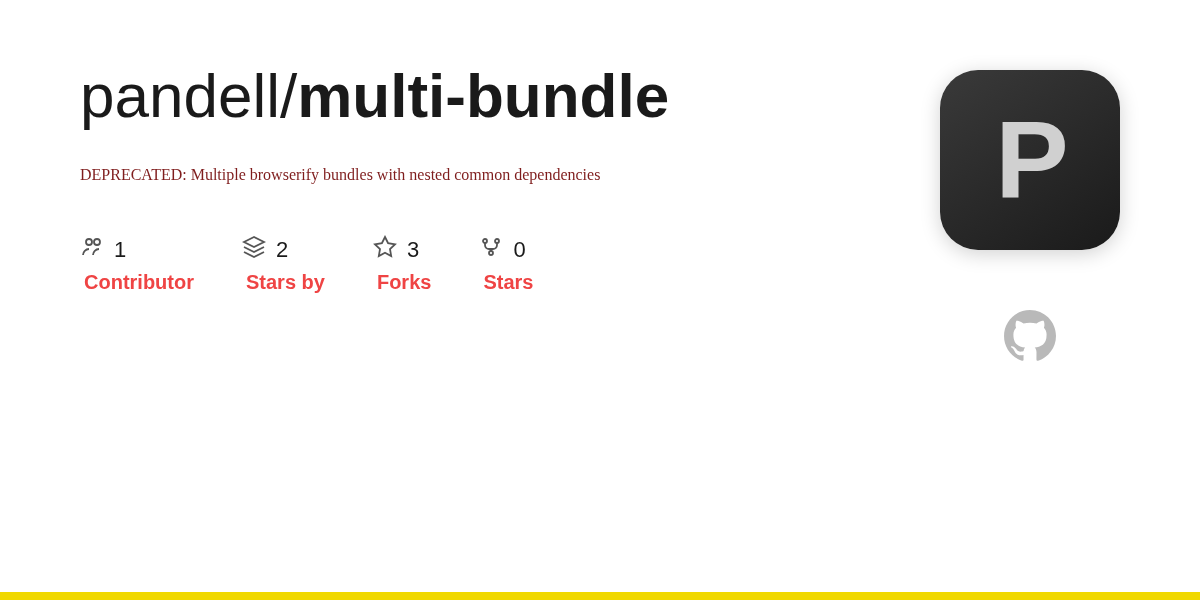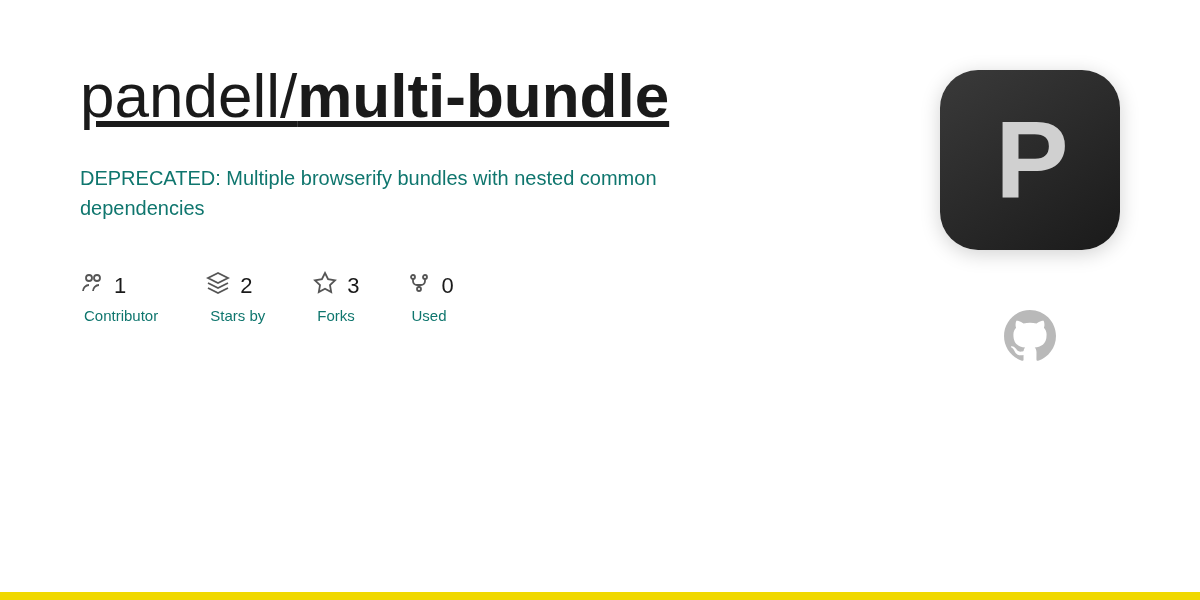--- a/index.html
+++ b/index.html
@@ -33,33 +33,33 @@
       justify-content: flex-start;
       max-width: 700px;
     }
 
     .repo-title {
       font-size: 62px;
       line-height: 1.15;
       color: #1a1a1a;
       margin-bottom: 32px;
       font-weight: 400;
-      text-decoration: underline;
     }
 
     .repo-title span.bold {
       font-weight: 700;
     }
 
     .repo-description {
-      font-size: 20px;
-      color: #0f766e;
+      font-size: 16px;
+      color: #7f1d1d;
       line-height: 1.5;
       margin-bottom: 48px;
       max-width: 580px;
+      font-family: Liberation Serif, serif;
     }
 
     .stats-row {
       display: flex;
       flex-direction: row;
       align-items: flex-start;
       gap: 0;
     }
 
     .stat-item {
@@ -82,23 +82,23 @@
       color: #555;
     }
 
     .stat-number {
       font-size: 22px;
       color: #1a1a1a;
       font-weight: 400;
     }
 
     .stat-label {
-      font-size: 15px;
-      color: #0f766e;
-      font-weight: 400;
+      font-size: 20px;
+      color: #ef4444;
+      font-weight: 700;
       padding-left: 4px;
     }
 
     .right-content {
       display: flex;
       flex-direction: column;
       align-items: center;
       justify-content: flex-start;
       padding-top: 10px;
     }
@@ -207,21 +207,21 @@
             <svg width="24" height="24" viewBox="0 0 24 24" fill="none" stroke="#555" stroke-width="1.8">
               <circle cx="6" cy="6" r="2"></circle>
               <circle cx="18" cy="6" r="2"></circle>
               <circle cx="12" cy="18" r="2"></circle>
               <path d="M6 8v2c0 2.2 1.8 4 4 4h4c2.2 0 4-1.8 4-4V8"></path>
               <line x1="12" y1="14" x2="12" y2="16"></line>
             </svg>
           </span>
           <span class="stat-number">0</span>
         </div>
-        <span class="stat-label">Used</span>
+        <span class="stat-label">Stars</span>
       </div>
 
     </div>
   </div>
 
   <div class="right-content">
     <div class="app-icon">
       <span class="app-icon-p">P</span>
     </div>
 

